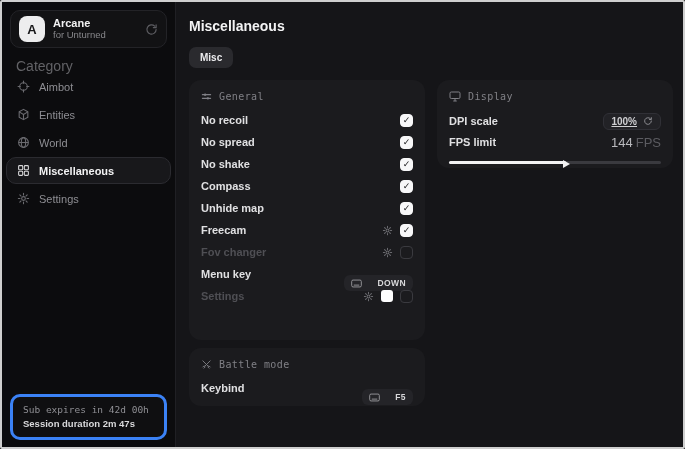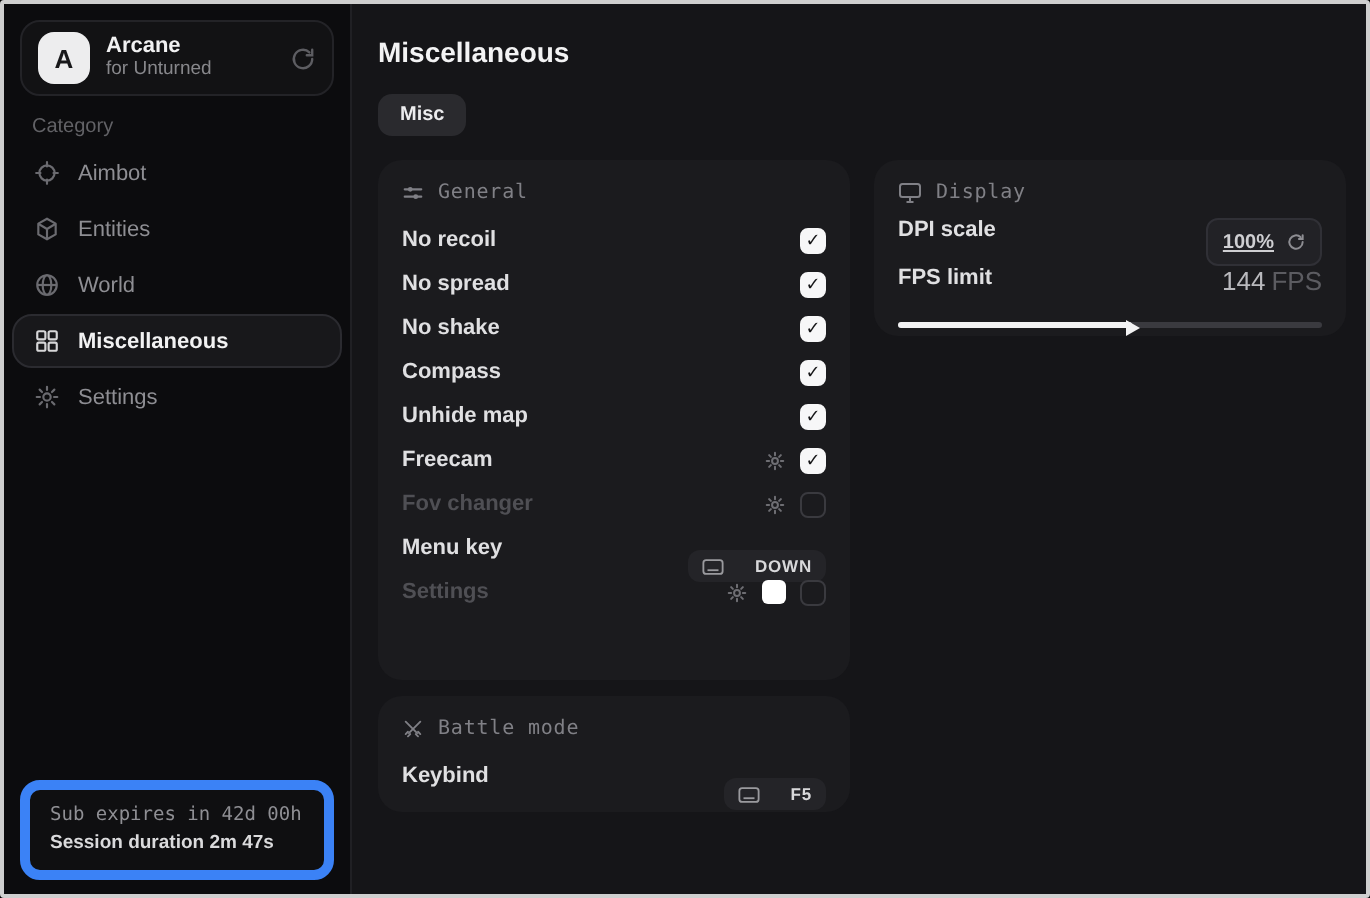--- a/index.html
+++ b/index.html
@@ -18,34 +18,34 @@
   }
   .logo {
     width:26px; height:26px; border-radius:8px; background:#ededee; color:#18181a;
     font-weight:bold; font-size:13px; display:flex; align-items:center; justify-content:center;
     flex:0 0 auto;
   }
   .app-meta { flex:1; line-height:1.15; }
   .app-name { font-size:11px; font-weight:700; color:#f1f1f2; }
   .app-sub  { font-size:9.5px; color:#87878b; }
   .icon-btn { color:#5d5d62; display:flex; align-items:center; cursor:pointer; }
-  .cat-label { position:absolute; left:14px; top:56px; font-size:10px; color:#626266; }
+  .cat-label { position:absolute; left:14px; top:56px; font-size:14px; color:#626266; }
   .nav { position:absolute; left:4px; top:71px; width:165px; display:flex; flex-direction:column; gap:1px; }
   .nav-item {
     display:flex; align-items:center; gap:9px; height:27px; padding:0 10px;
     border:1px solid transparent; border-radius:10px; cursor:pointer;
   }
   .nav-item .nav-icon { color:#6b6b70; display:flex; }
   .nav-item .nav-label { font-size:11px; font-weight:500; color:#8e8e93; }
   .nav-item.active { background:#18181b; border-color:#2b2b30; }
   .nav-item.active .nav-label { color:#f2f2f3; font-weight:600; }
   .nav-item.active .nav-icon { color:#d6d6d8; }
   .sub-card {
     position:absolute; left:8px; bottom:7px; width:157px;
-    border:5px solid #3b82f6; border-radius:10px; background:#0f0f11;
+    border:3px solid #3b82f6; border-radius:10px; background:#0f0f11;
     padding:7px 10px 8px;
   }
   .sub-line1 { font-family:"DejaVu Sans Mono",monospace; font-size:9.5px; color:#8f8f94; white-space:nowrap; }
   .sub-line2 { font-size:9.5px; font-weight:700; color:#dadadc; margin-top:3px; }
   
   .main { position:absolute; left:173px; top:0; width:512px; height:100%; background:#151518; border-left:1px solid #202024; }
   .page-title { position:absolute; left:13px; top:16px; font-size:14px; font-weight:700; color:#f3f3f4; }
   .tab-chip {
     position:absolute; left:13px; top:45px; background:#2a2a2e; color:#ececee;
     font-size:10px; font-weight:600; border-radius:7px; padding:5px 11px; cursor:pointer;
@@ -72,21 +72,21 @@
   .checkbox.checked { background:#f7f7f8; border-color:#f7f7f8; }
   .checkbox.checked::after { content:"✓"; font-size:9px; font-weight:700; color:#151517; line-height:1; }
   .swatch { width:12px; height:12px; border-radius:3px; background:#ffffff; cursor:pointer; }
   .key-badge {
     display:inline-flex; align-items:center; gap:15px; background:#242428;
     border-radius:6px; padding:3px 7px; cursor:pointer;margin-top:18px;
   }
   .key-badge .key-text { font-size:8.5px; font-weight:700; color:#d8d8da; letter-spacing:.4px; }
   .key-badge .kb-icon { color:#9a9a9e; display:flex; }
   
-  .drow { display:flex; justify-content:space-between; height:24px; }
+  .drow { display:flex; align-items:center; justify-content:space-between; height:24px; }
   .select-box {
     display:inline-flex; align-items:center; gap:6px; background:#222226;
     border:1px solid #303036; border-radius:6px; padding:2px 7px; cursor:pointer;
   }
   .select-value { font-size:10px; font-weight:600; color:#cfcfd2;text-decoration:underline; }
   .select-box .reset { color:#8d8d92; display:flex; }
   .fps-value { font-size:13px; font-weight:400; color:#b9b9bd; }
   .fps-unit { color:#5c5c61; margin-left:3px; }
   .slider { position:relative; margin-top:7px; height:8px; cursor:pointer; }
   .slider-track { position:absolute; top:3px; left:0; right:0; height:2.5px; background:#3a3a3f; border-radius:2px; }

